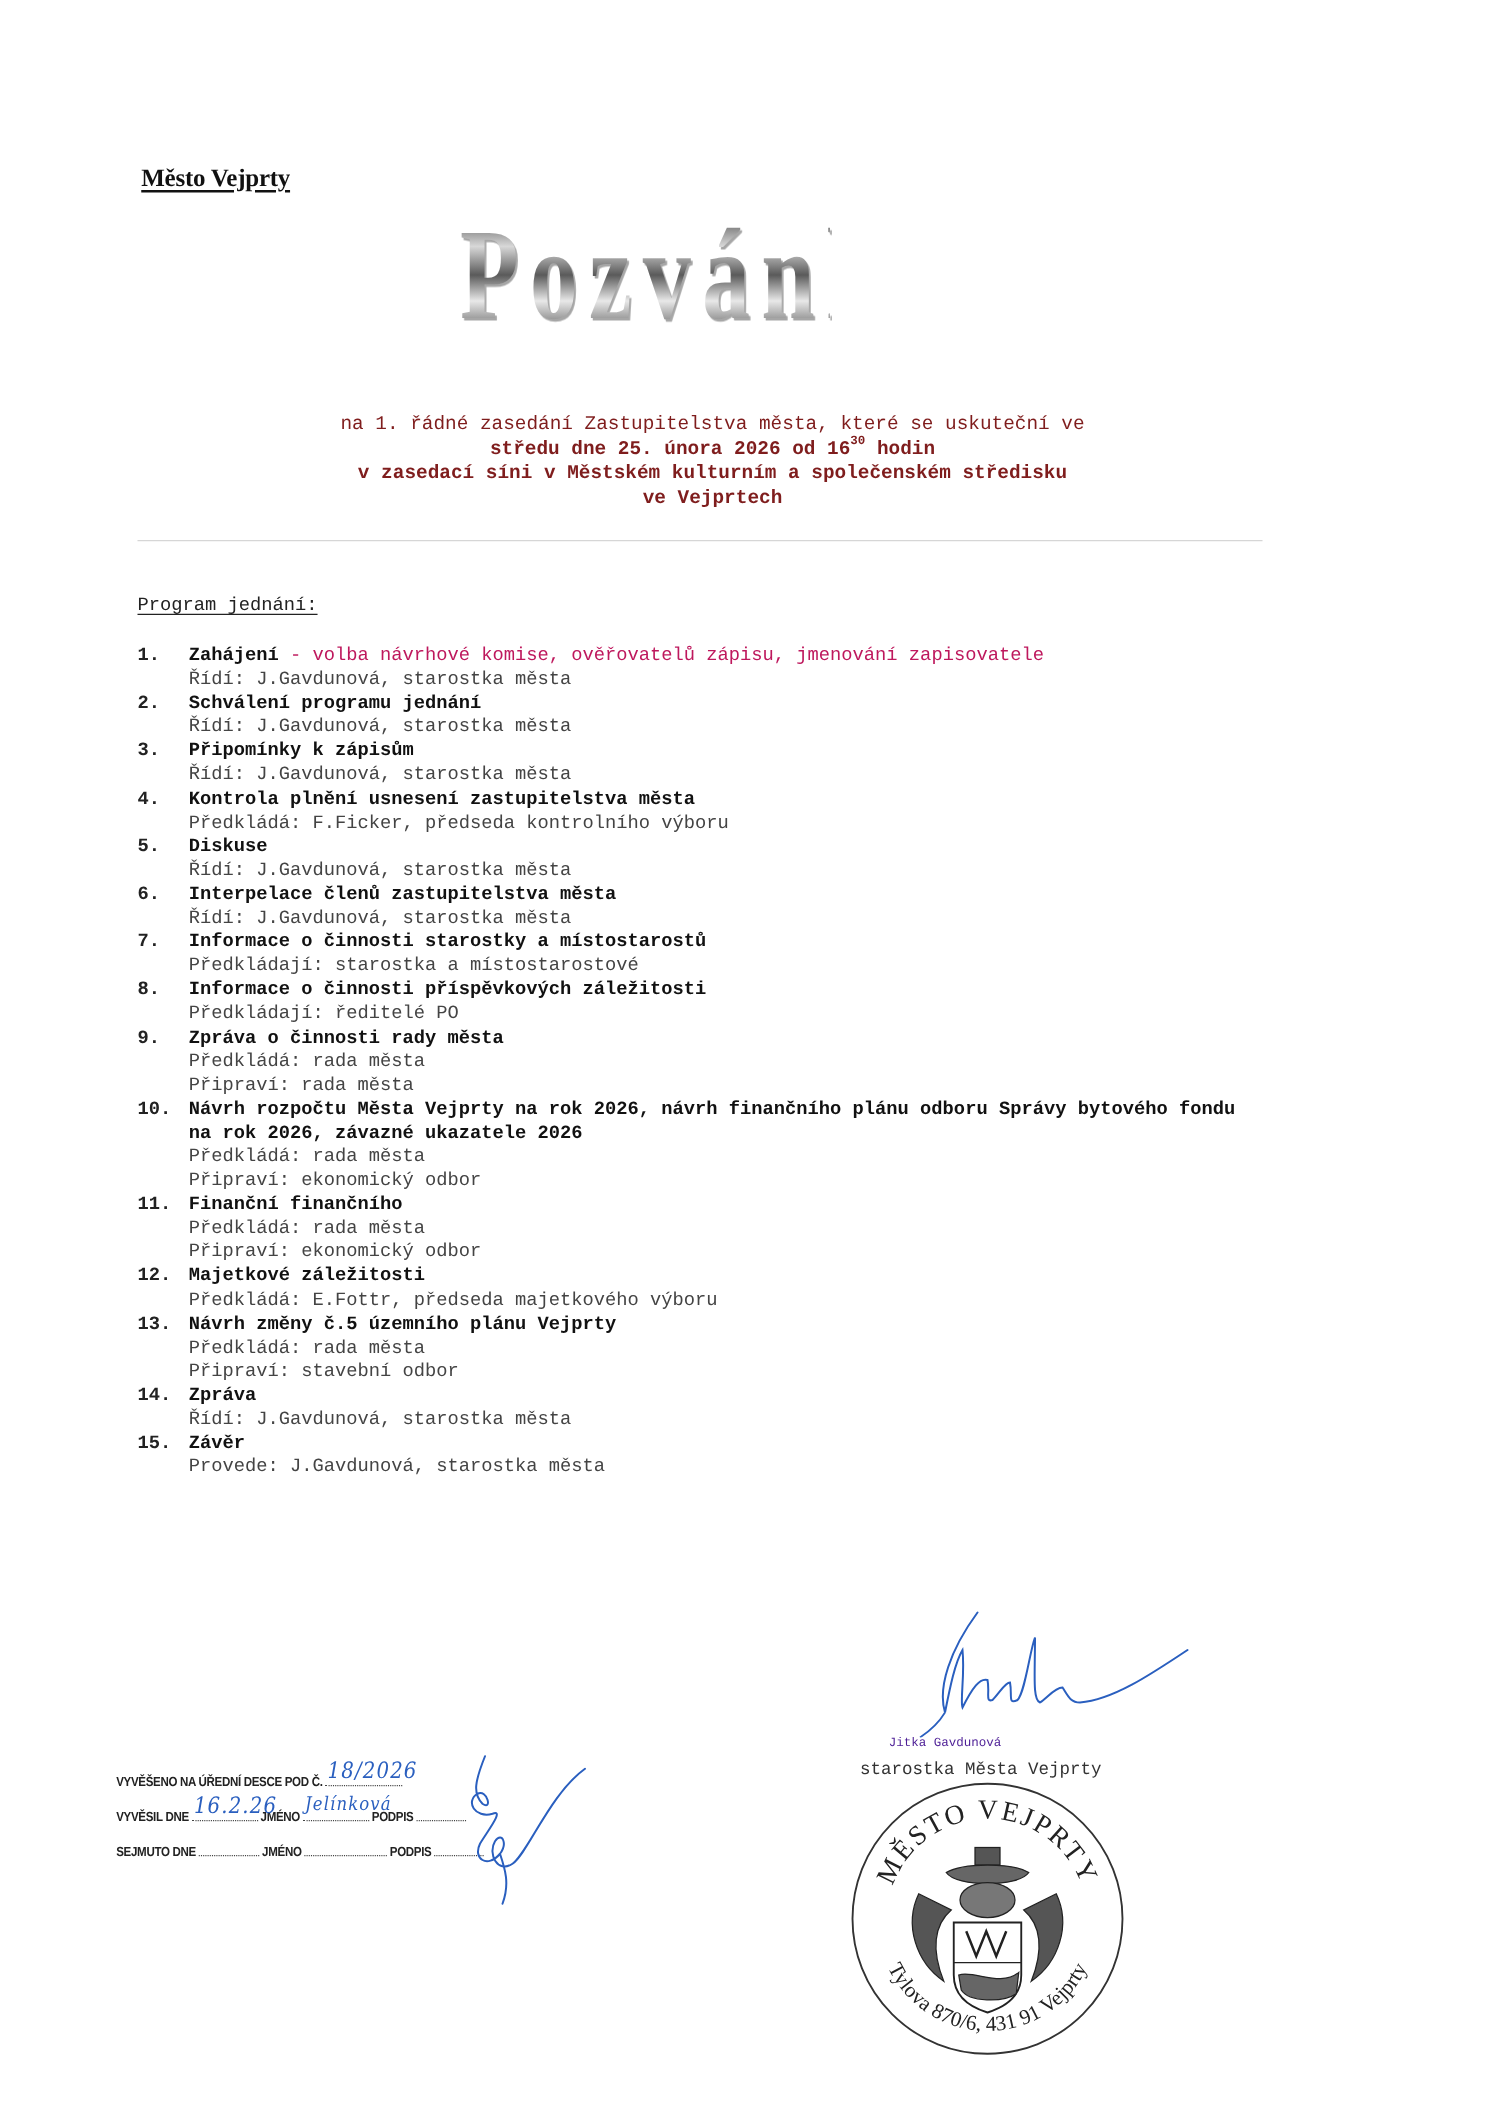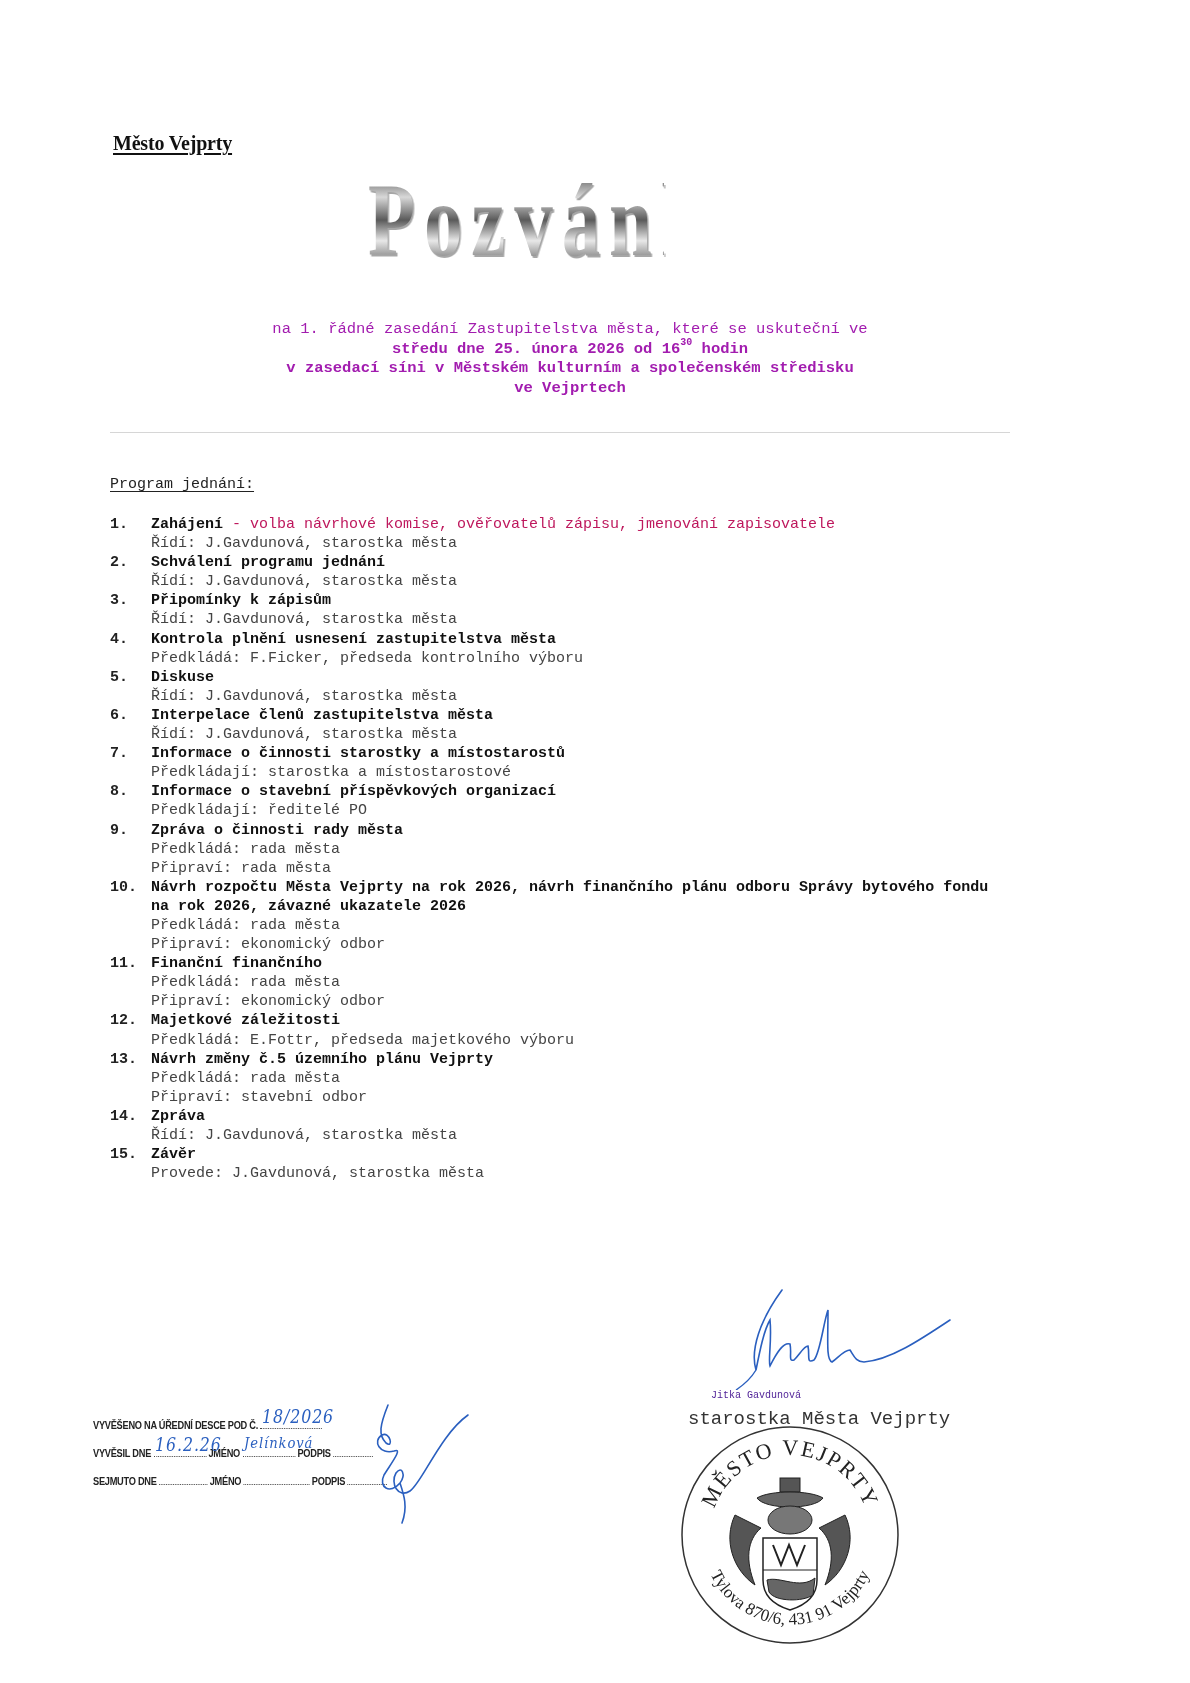--- a/index.html
+++ b/index.html
@@ -44,27 +44,27 @@
       -webkit-background-clip: text;
       background-clip: text;
       -webkit-text-fill-color: transparent;
       text-shadow: none;
       filter: drop-shadow(2px 2px 0 rgba(0,0,0,0.35));
       white-space: nowrap;
     }
     .intro {
       position: absolute;
       left: 180px;
-      top: 320px;
+      top: 330px;
       width: 780px;
       text-align: center;
       font-family: "Liberation Mono", "DejaVu Sans Mono", monospace;
       font-size: 15.5px;
       line-height: 19.5px;
-      color: #a21caf;
+      color: #7f1d1d;
     }
     .intro .bold { font-weight: bold; }
     .intro sup {
       font-size: 10px;
       line-height: 0;
       position: relative;
       top: -1px;
       text-align: center;
     }
     .separator {
@@ -176,21 +176,21 @@
       left: 711px;
       top: 1390px;
       font-weight: normal;
       font-size: 10px;
       color: #4c1d95;
     }
     .signer-role {
       position: absolute;
       left: 688px;
       top: 1408px;
-      font-size: 19px;
+      font-size: 14px;
       color: #333;
     }
     .seal {
       position: absolute;
       left: 675px;
       top: 1420px;
       width: 230px;
       height: 230px;
     }
   </style>
@@ -257,21 +257,21 @@
     <li class="agenda-item">
     <span class="agenda-num">7.</span>
     <div class="agenda-body">
       <div><span class="agenda-title">Informace o činnosti starostky a místostarostů</span><span class="agenda-title-rest"></span></div>
     <div class="agenda-detail">Předkládají: starostka a místostarostové</div>
       </div>
   </li>
     <li class="agenda-item">
     <span class="agenda-num">8.</span>
     <div class="agenda-body">
-      <div><span class="agenda-title">Informace o stavební příspěvkových organizací</span><span class="agenda-title-rest"></span></div>
+      <div><span class="agenda-title">Informace o činnosti příspěvkových záležitosti</span><span class="agenda-title-rest"></span></div>
     <div class="agenda-detail">Předkládají: ředitelé PO</div>
       </div>
   </li>
     <li class="agenda-item">
     <span class="agenda-num">9.</span>
     <div class="agenda-body">
       <div><span class="agenda-title">Zpráva o činnosti rady města</span><span class="agenda-title-rest"></span></div>
     <div class="agenda-detail">Předkládá: rada města</div>
         <div class="agenda-detail">Připraví: rada města</div>
       </div>

